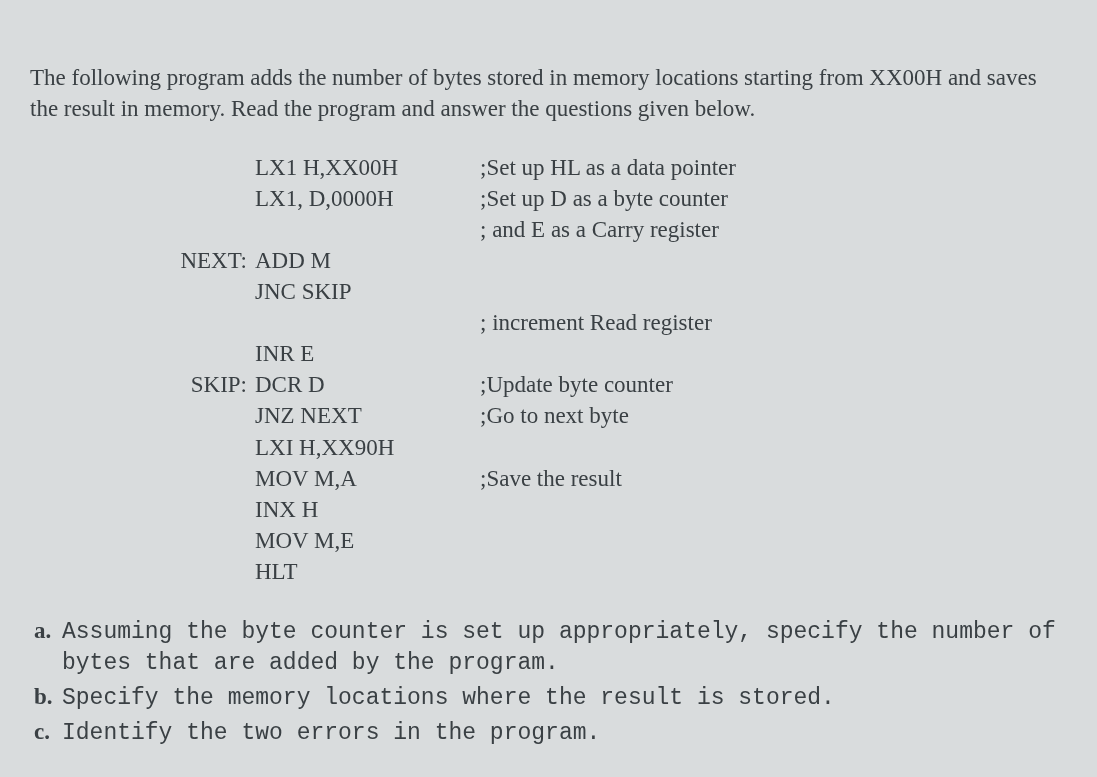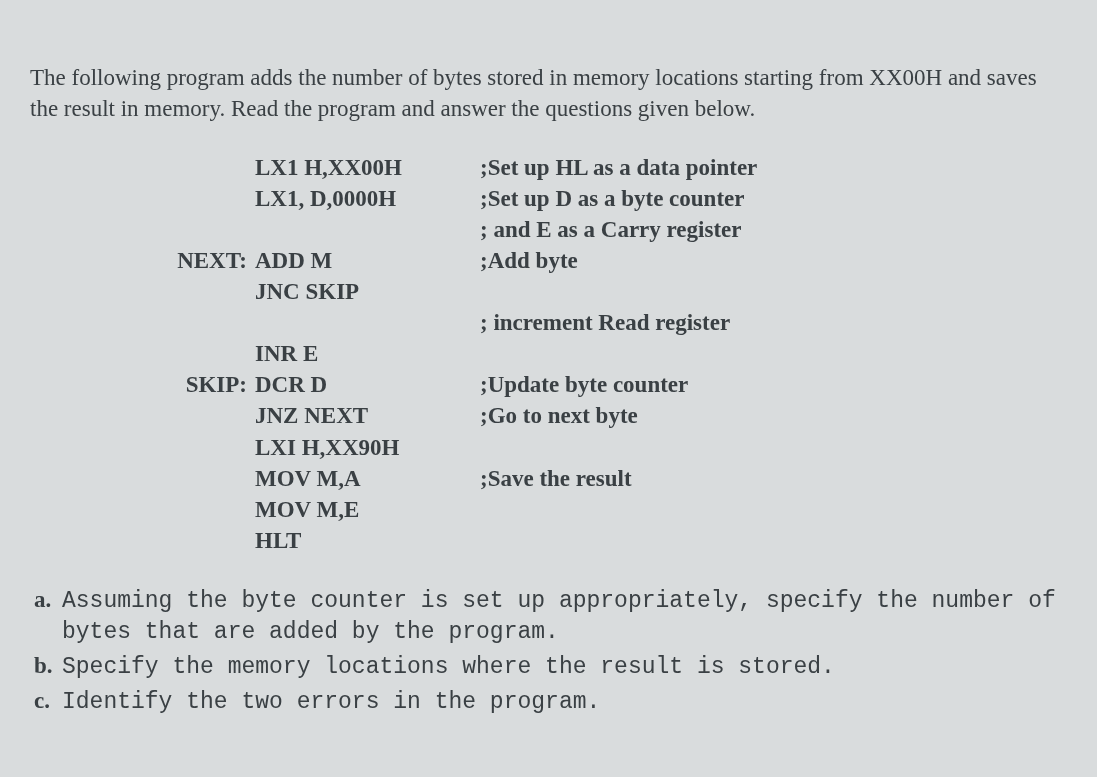--- a/index.html
+++ b/index.html
@@ -22,21 +22,20 @@
       margin-top: 44px;
     }
     .code-block {
       margin-left: 130px;
       margin-bottom: 28px;
     }
     .code-row {
       display: flex;
       align-items: flex-end;
       min-height: 31px;
-      font-weight: bold;
     }
     .label-col {
       width: 95px;
       text-align: right;
       padding-right: 8px;
     }
     .instr-col {
       width: 225px;
     }
     .comment-col {
@@ -77,21 +76,20 @@
     <span class="comment-col">;Set up D as a byte counter</span>
   </div>
   <div class="code-row">
     <span class="label-col"></span>
     <span class="instr-col"></span>
     <span class="comment-col">;   and E as a Carry register</span>
   </div>
   <div class="code-row">
     <span class="label-col">NEXT:</span>
     <span class="instr-col">ADD M</span>
-    <span class="comment-col">;Add byte</span>
   </div>
   <div class="code-row">
     <span class="label-col"></span>
     <span class="instr-col">JNC SKIP</span>
   </div>
   <div class="code-row">
     <span class="label-col"></span>
     <span class="instr-col"></span>
     <span class="comment-col">;   increment Read register</span>
   </div>
@@ -115,20 +113,25 @@
     <span class="instr-col">LXI H,XX90H</span>
     <span class="comment-col"></span>
   </div>
   <div class="code-row">
     <span class="label-col"></span>
     <span class="instr-col">MOV M,A</span>
     <span class="comment-col">;Save the result</span>
   </div>
   <div class="code-row">
     <span class="label-col"></span>
+    <span class="instr-col">INX H</span>
+    <span class="comment-col"></span>
+  </div>
+  <div class="code-row">
+    <span class="label-col"></span>
     <span class="instr-col">MOV M,E</span>
     <span class="comment-col"></span>
   </div>
   <div class="code-row">
     <span class="label-col"></span>
     <span class="instr-col">HLT</span>
     <span class="comment-col"></span>
   </div>
 </div>
 

